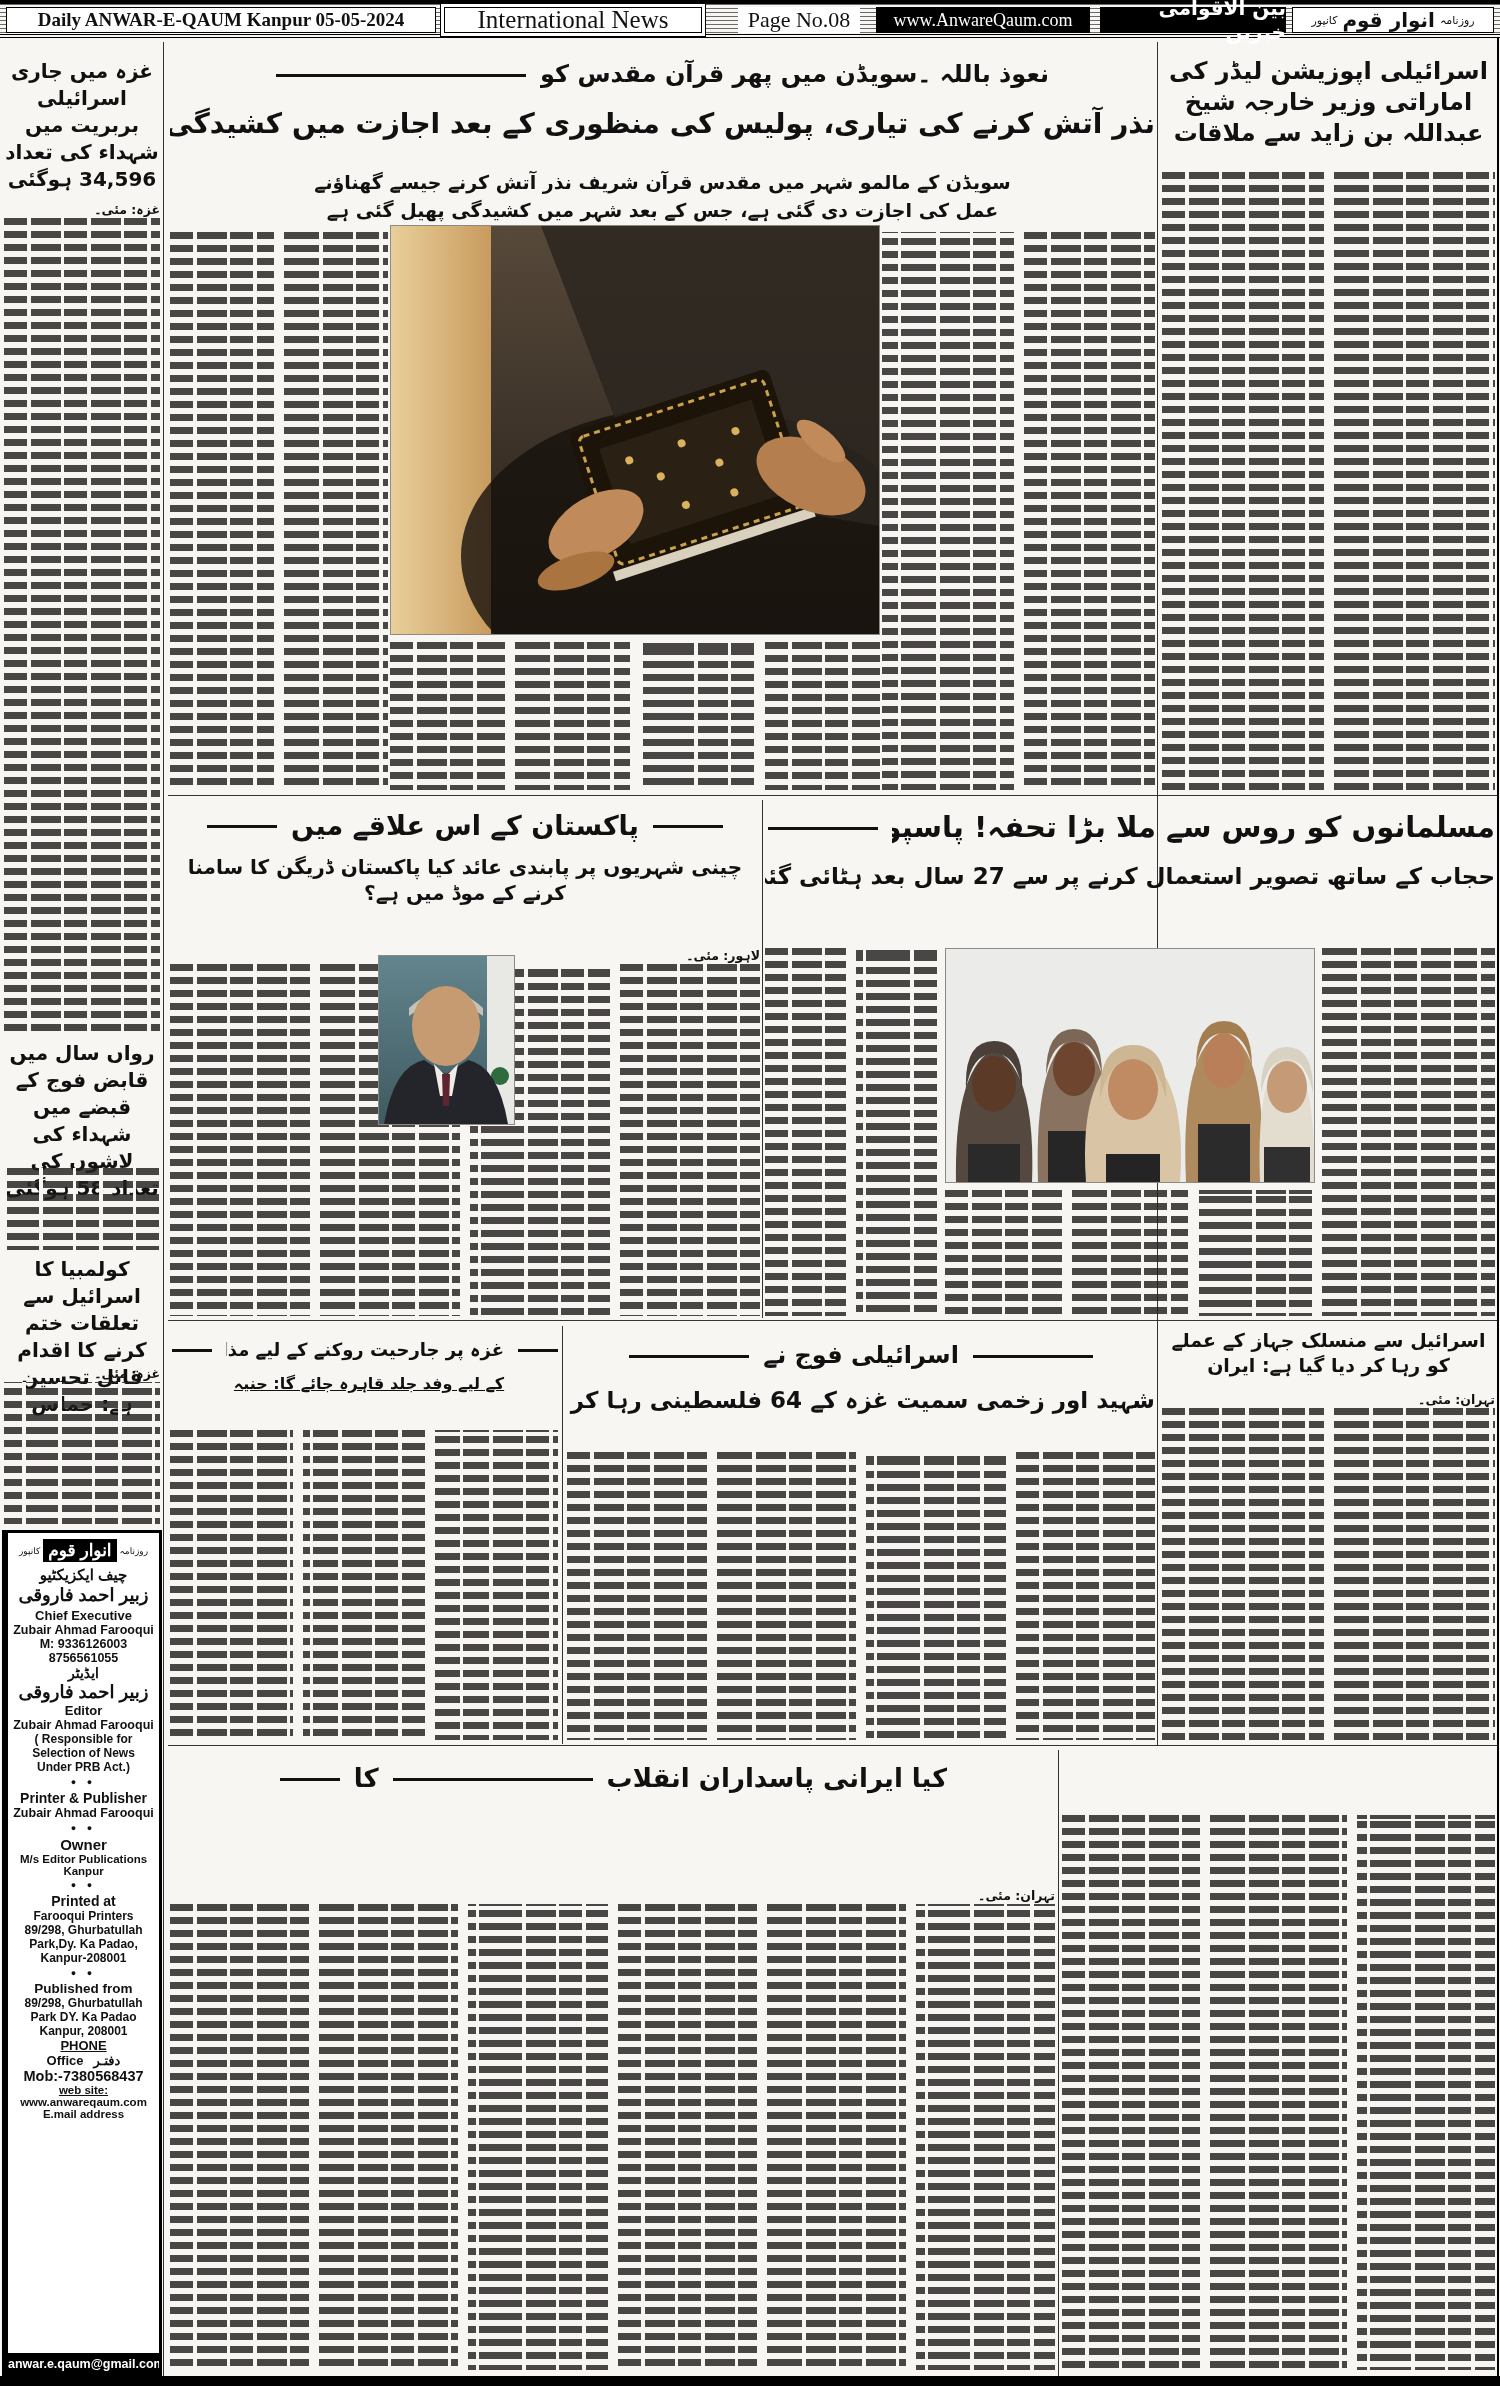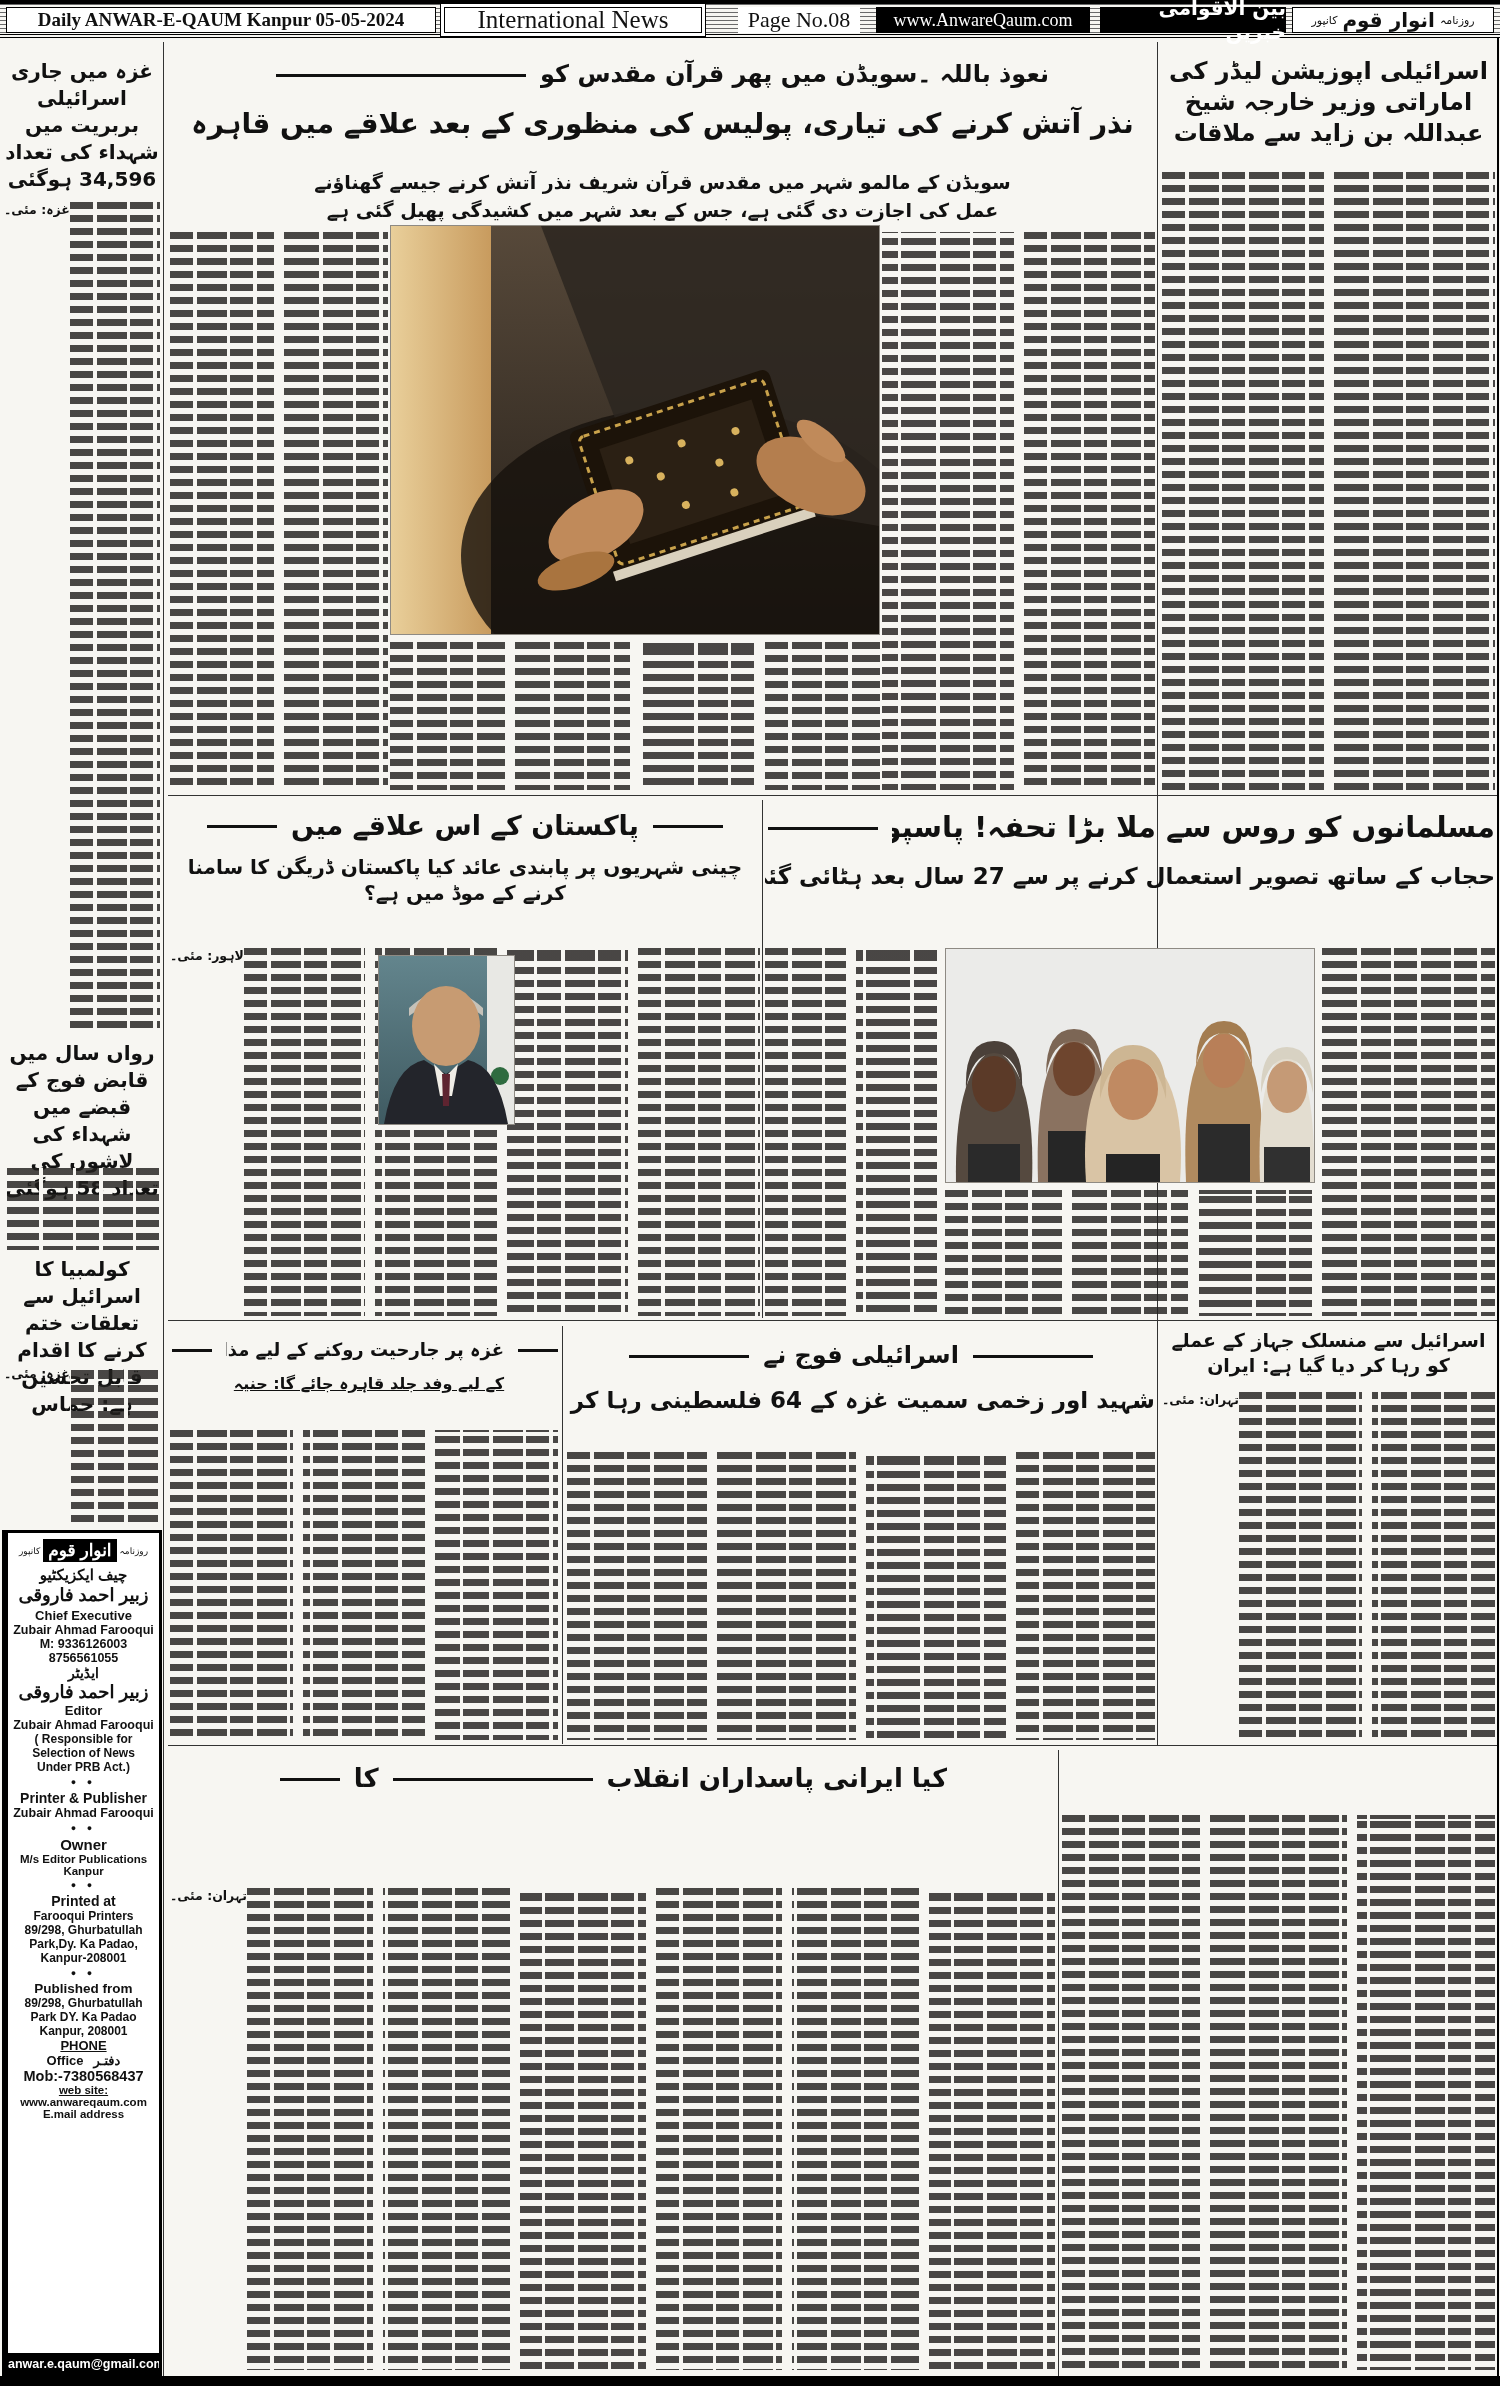--- a/index.html
+++ b/index.html
@@ -23,21 +23,21 @@
   .masthead .mp{font-size:11px;}
   .masthead .mt{font-size:20px;font-weight:bold;letter-spacing:1px;}
   .masthead .mc{font-size:11px;}
 
   
   .hl{font-weight:bold;text-align:center;direction:rtl;line-height:1.3;}
   .nowrap{white-space:nowrap;overflow:hidden;}
   .kicker{display:flex;align-items:center;justify-content:center;gap:14px;}
   .krule{height:3px;background:#111;flex:0 0 auto;}
   .dateline{direction:rtl;text-align:right;font-size:12.5px;font-weight:bold;height:16px;overflow:hidden;}
-  .body{display:flex;flex-direction:row;}
+  .body{display:flex;flex-direction:column;}
   .cols{display:flex;gap:10px;flex:1;}
   .col{flex:1;}
   .sim{background-image:
         repeating-linear-gradient(to right, rgba(247,246,242,0) 0 23px, #f7f6f2 23px 27px, rgba(247,246,242,0) 27px 57px, #f7f6f2 57px 60px),
         repeating-linear-gradient(to bottom, rgba(34,32,30,.82) 0 7px, rgba(0,0,0,0) 7px 13px);}
   .sim.f2{background-position:12px 0,0 0;}
   .sim.f3{background-position:31px 0,0 6px;}
   .rule-h{background:#333;height:1px;}
   .rule-v{background:#333;width:1px;}
   .photo{border:1px solid #8e8a83;box-sizing:border-box;overflow:hidden;background:#ddd;}
@@ -157,21 +157,21 @@
   <div class="abs rule-h" style="left:168px;top:1320px;width:1329px;"></div>
   <div class="abs rule-v" style="left:562px;top:1326px;height:418px;"></div>
   <div class="abs rule-h" style="left:168px;top:1745px;width:1329px;"></div>
   <div class="abs rule-v" style="left:1058px;top:1750px;height:626px;"></div>
   <div class="abs edge-r"></div>
 
   <div class="abs kicker" style="left:170px;top:48px;width:985px;height:54px;">
     <span class="krule" style="width:250px;"></span>
     <span class="hl nowrap" style="font-size:24px;">نعوذ باللہ ۔سویڈن میں پھر قرآن مقدس کو</span>
   </div>
-  <div class="abs hl nowrap" style="left:170px;top:106px;width:985px;font-size:28px;">نذر آتش کرنے کی تیاری، پولیس کی منظوری کے بعد علاقے میں قاہرہ</div>
+  <div class="abs hl nowrap" style="left:170px;top:106px;width:985px;font-size:28px;">نذر آتش کرنے کی تیاری، پولیس کی منظوری کے بعد اجازت میں کشیدگی</div>
   <div class="abs hl nowrap" style="left:170px;top:170px;width:985px;font-size:19px;font-weight:600;">سویڈن کے مالمو شہر میں مقدس قرآن شریف نذر آتش کرنے جیسے گھناؤنے</div>
   <div class="abs hl nowrap" style="left:170px;top:198px;width:985px;font-size:19px;font-weight:600;">عمل کی اجازت دی گئی ہے، جس کے بعد شہر میں کشیدگی پھیل گئی ہے</div>
 
   <div class="abs cols" style="left:170px;top:232px;width:218px;height:558px;">
     <div class="col sim"></div>
     <div class="col sim f2"></div>
   </div>
   <div class="abs cols" style="left:882px;top:232px;width:273px;height:558px;">
     <div class="col sim f3"></div>
     <div class="col sim"></div>

